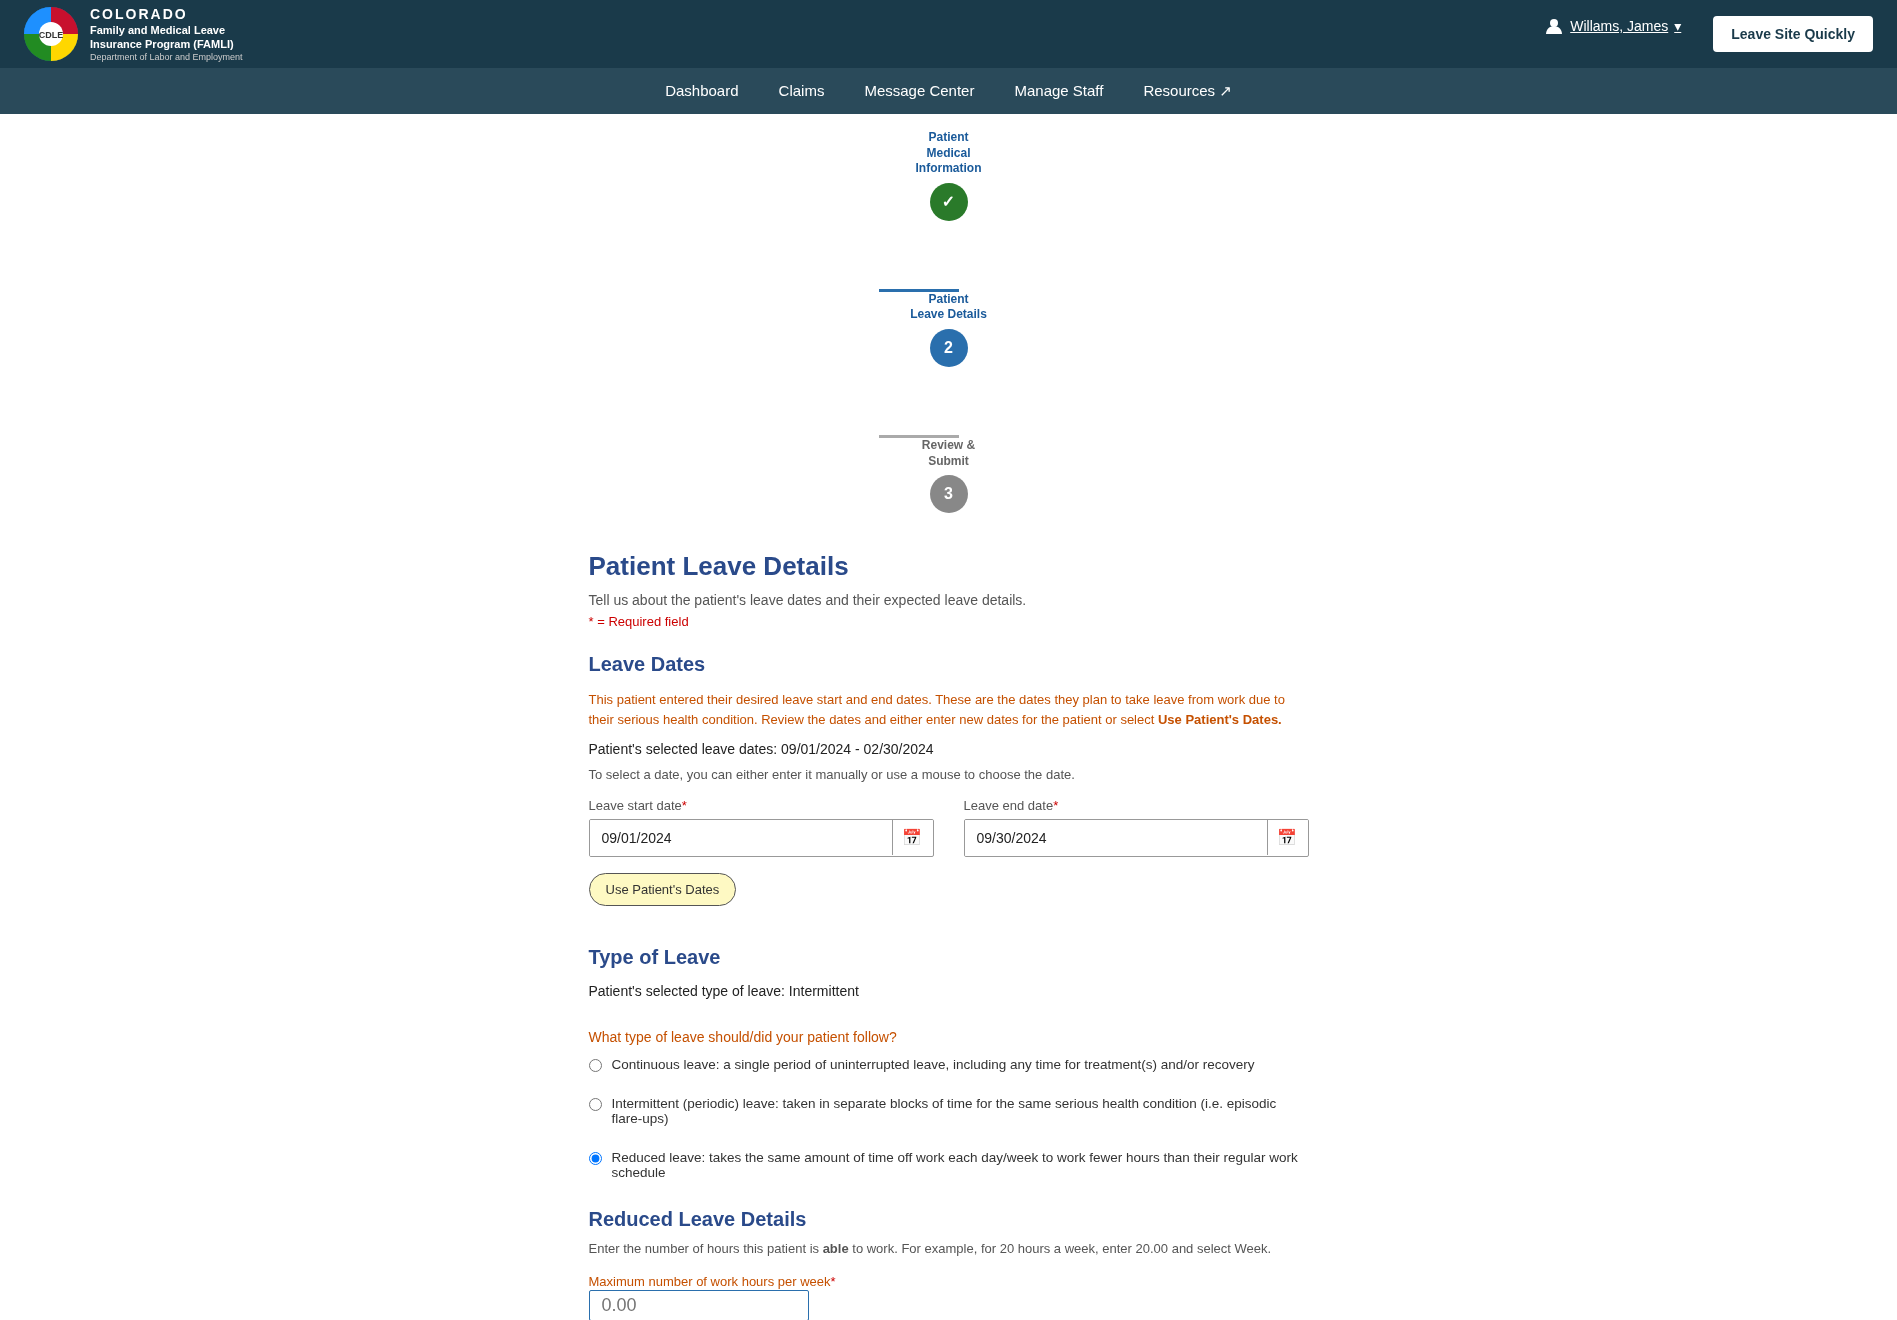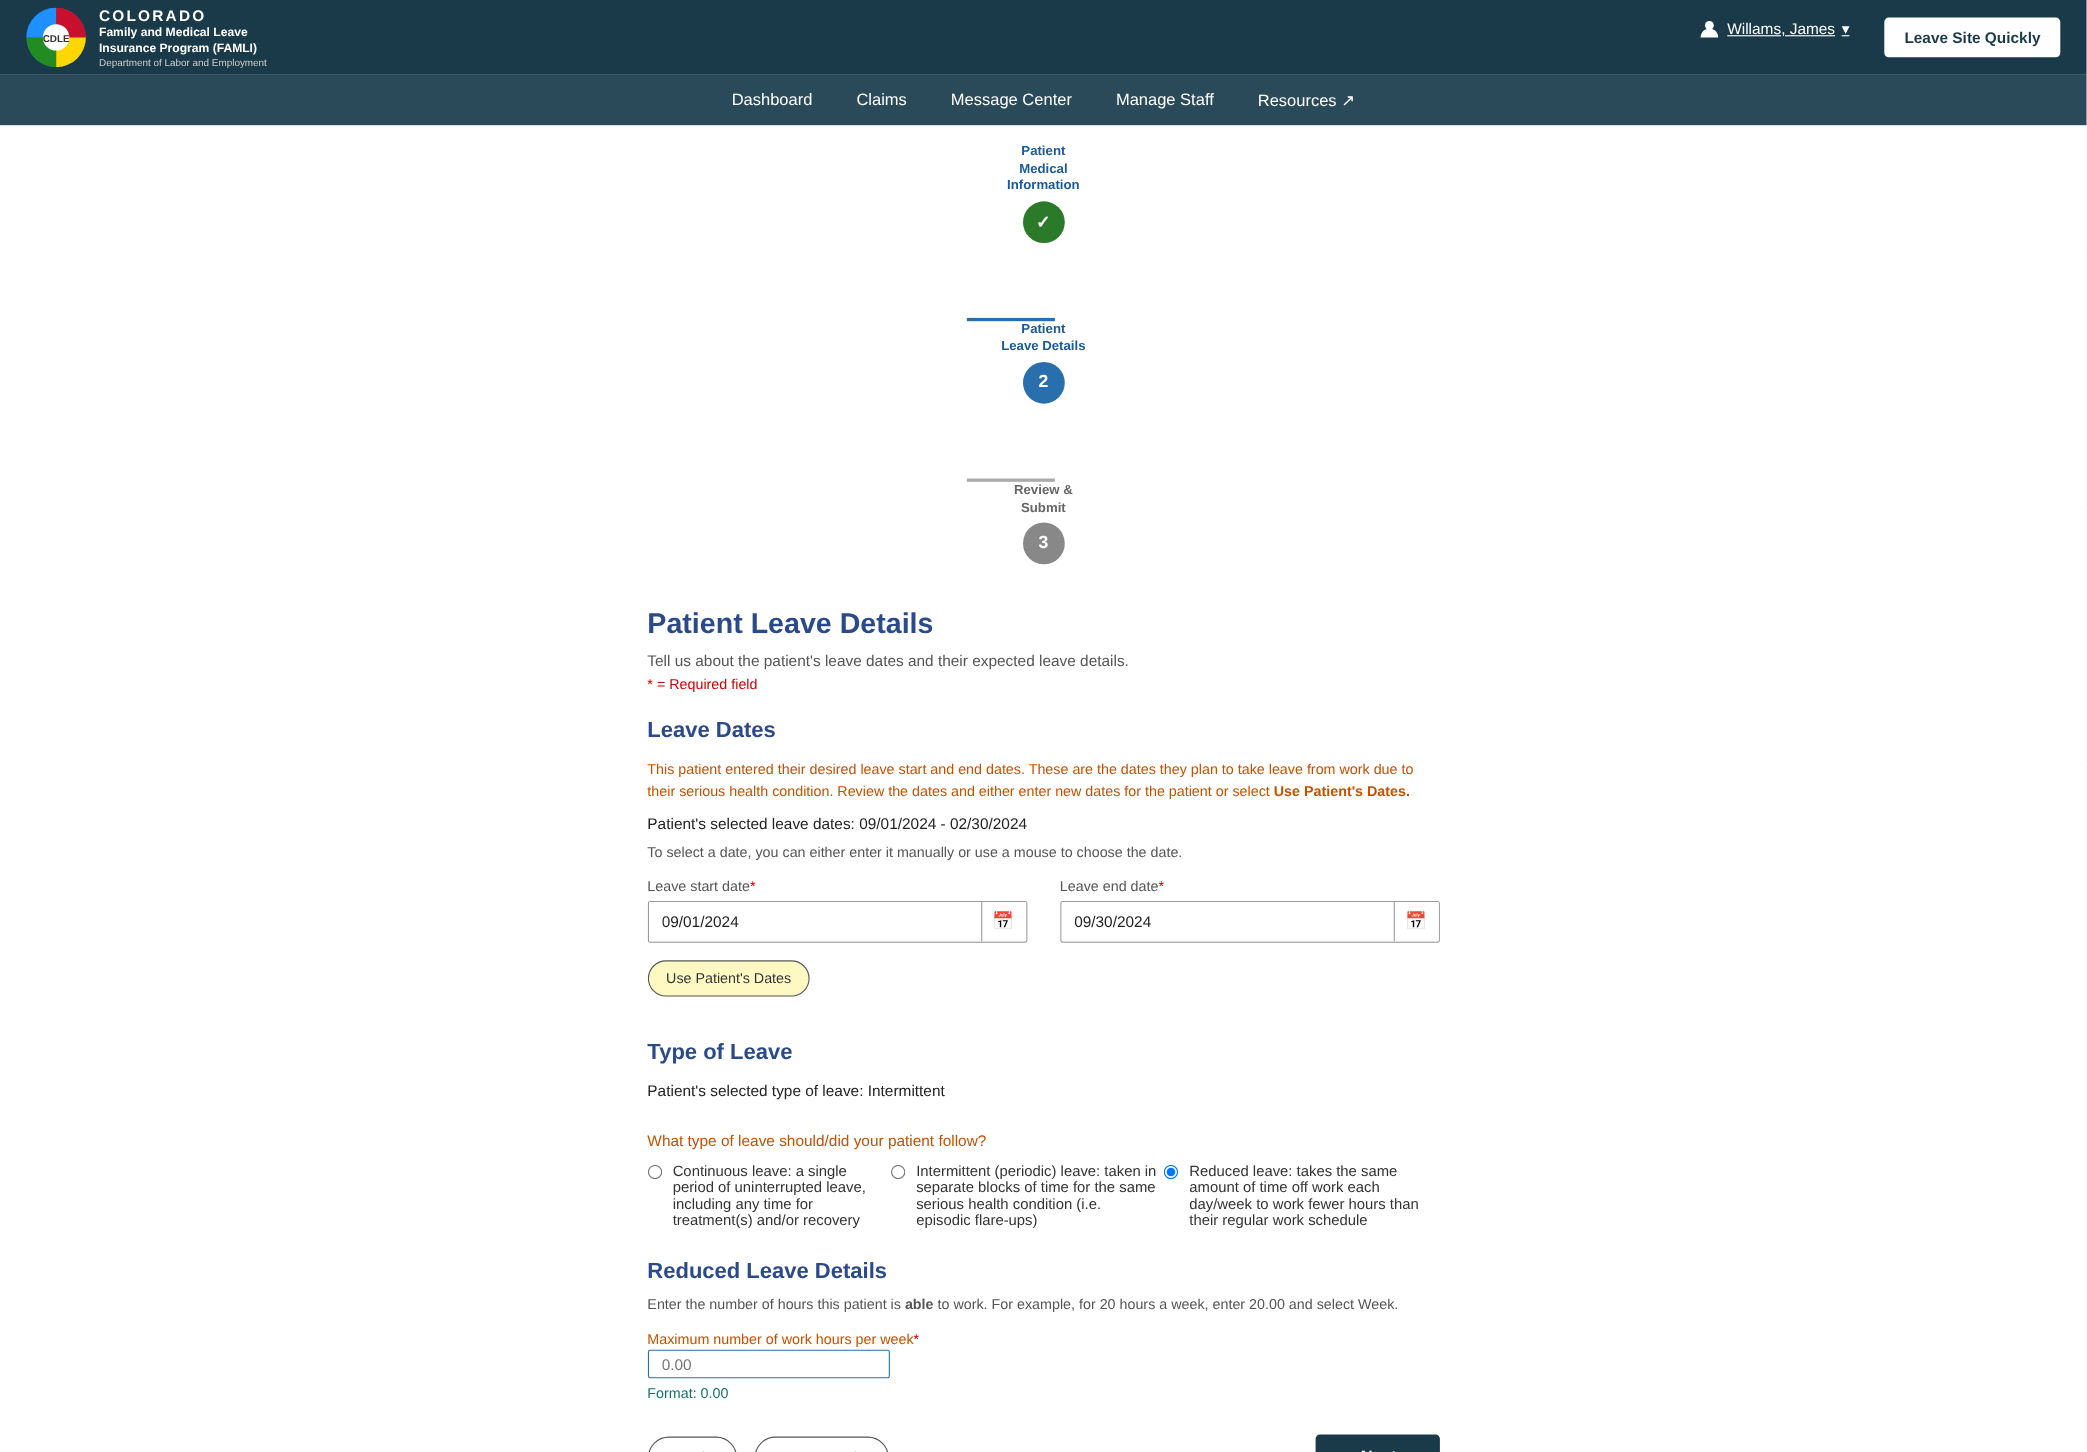--- a/index.html
+++ b/index.html
@@ -102,31 +102,31 @@
     .use-dates-btn {
       border: 1px solid #555; background: #fef9c3; padding: 8px 16px;
       border-radius: 20px; font-size: 13px; cursor: pointer; color: #333; margin-bottom: 30px;
     }
 
     .leave-type-selected { font-size: 14px; font-weight: bold; margin-bottom: 30px; color: #222; }
     .leave-type-selected span { font-weight: normal; }
 
     .question { color: #c55000; font-size: 14px; margin-bottom: 12px; }
 
-    .radio-group { display: flex; flex-direction: row; gap: 4px; margin-bottom: 28px; align-items: flex-end; }
+    .radio-group { display: flex; flex-direction: column; gap: 24px; margin-bottom: 28px; }
     .radio-item { display: flex; align-items: flex-start; gap: 10px; font-size: 13.5px; color: #333; cursor: pointer; }
     .radio-item input[type="radio"] { margin-top: 2px; cursor: pointer; flex-shrink: 0; }
 
     .reduced-section-title { color: #2a4a8a; font-size: 20px; font-weight: bold; margin-bottom: 10px; }
     .reduced-info { font-size: 13px; color: #555; margin-bottom: 16px; }
     .reduced-info strong { font-weight: bold; }
 
     .number-field-label { color: #c55000; font-size: 13px; margin-bottom: 6px; }
     .number-input {
-      width: 220px; padding: 4px 12px; font-size: 14px;
+      width: 220px; padding: 4px 12px; font-size: 18px;
       border: 1px solid #2a6fad; border-radius: 2px; outline: none; color: #aaa;
       display: block; margin-bottom: 6px;
     }
     .format-hint { font-size: 13px; color: #0f766e; margin-bottom: 30px; }
 
     .bottom-buttons { display: flex; align-items: center; gap: 16px; margin-top: 20px; }
     .back-btn { border: 1px solid #555; background: white; padding: 10px 24px; border-radius: 20px; font-size: 14px; cursor: pointer; color: #333; }
     .save-exit-btn { border: 1px solid #555; background: white; padding: 10px 24px; border-radius: 20px; font-size: 14px; cursor: pointer; color: #333; }
     .next-btn { background: #1a3a4a; color: white; border: none; padding: 12px 40px; border-radius: 4px; font-size: 15px; font-weight: bold; cursor: pointer; margin-left: auto; font-style: italic; }
   </style>

